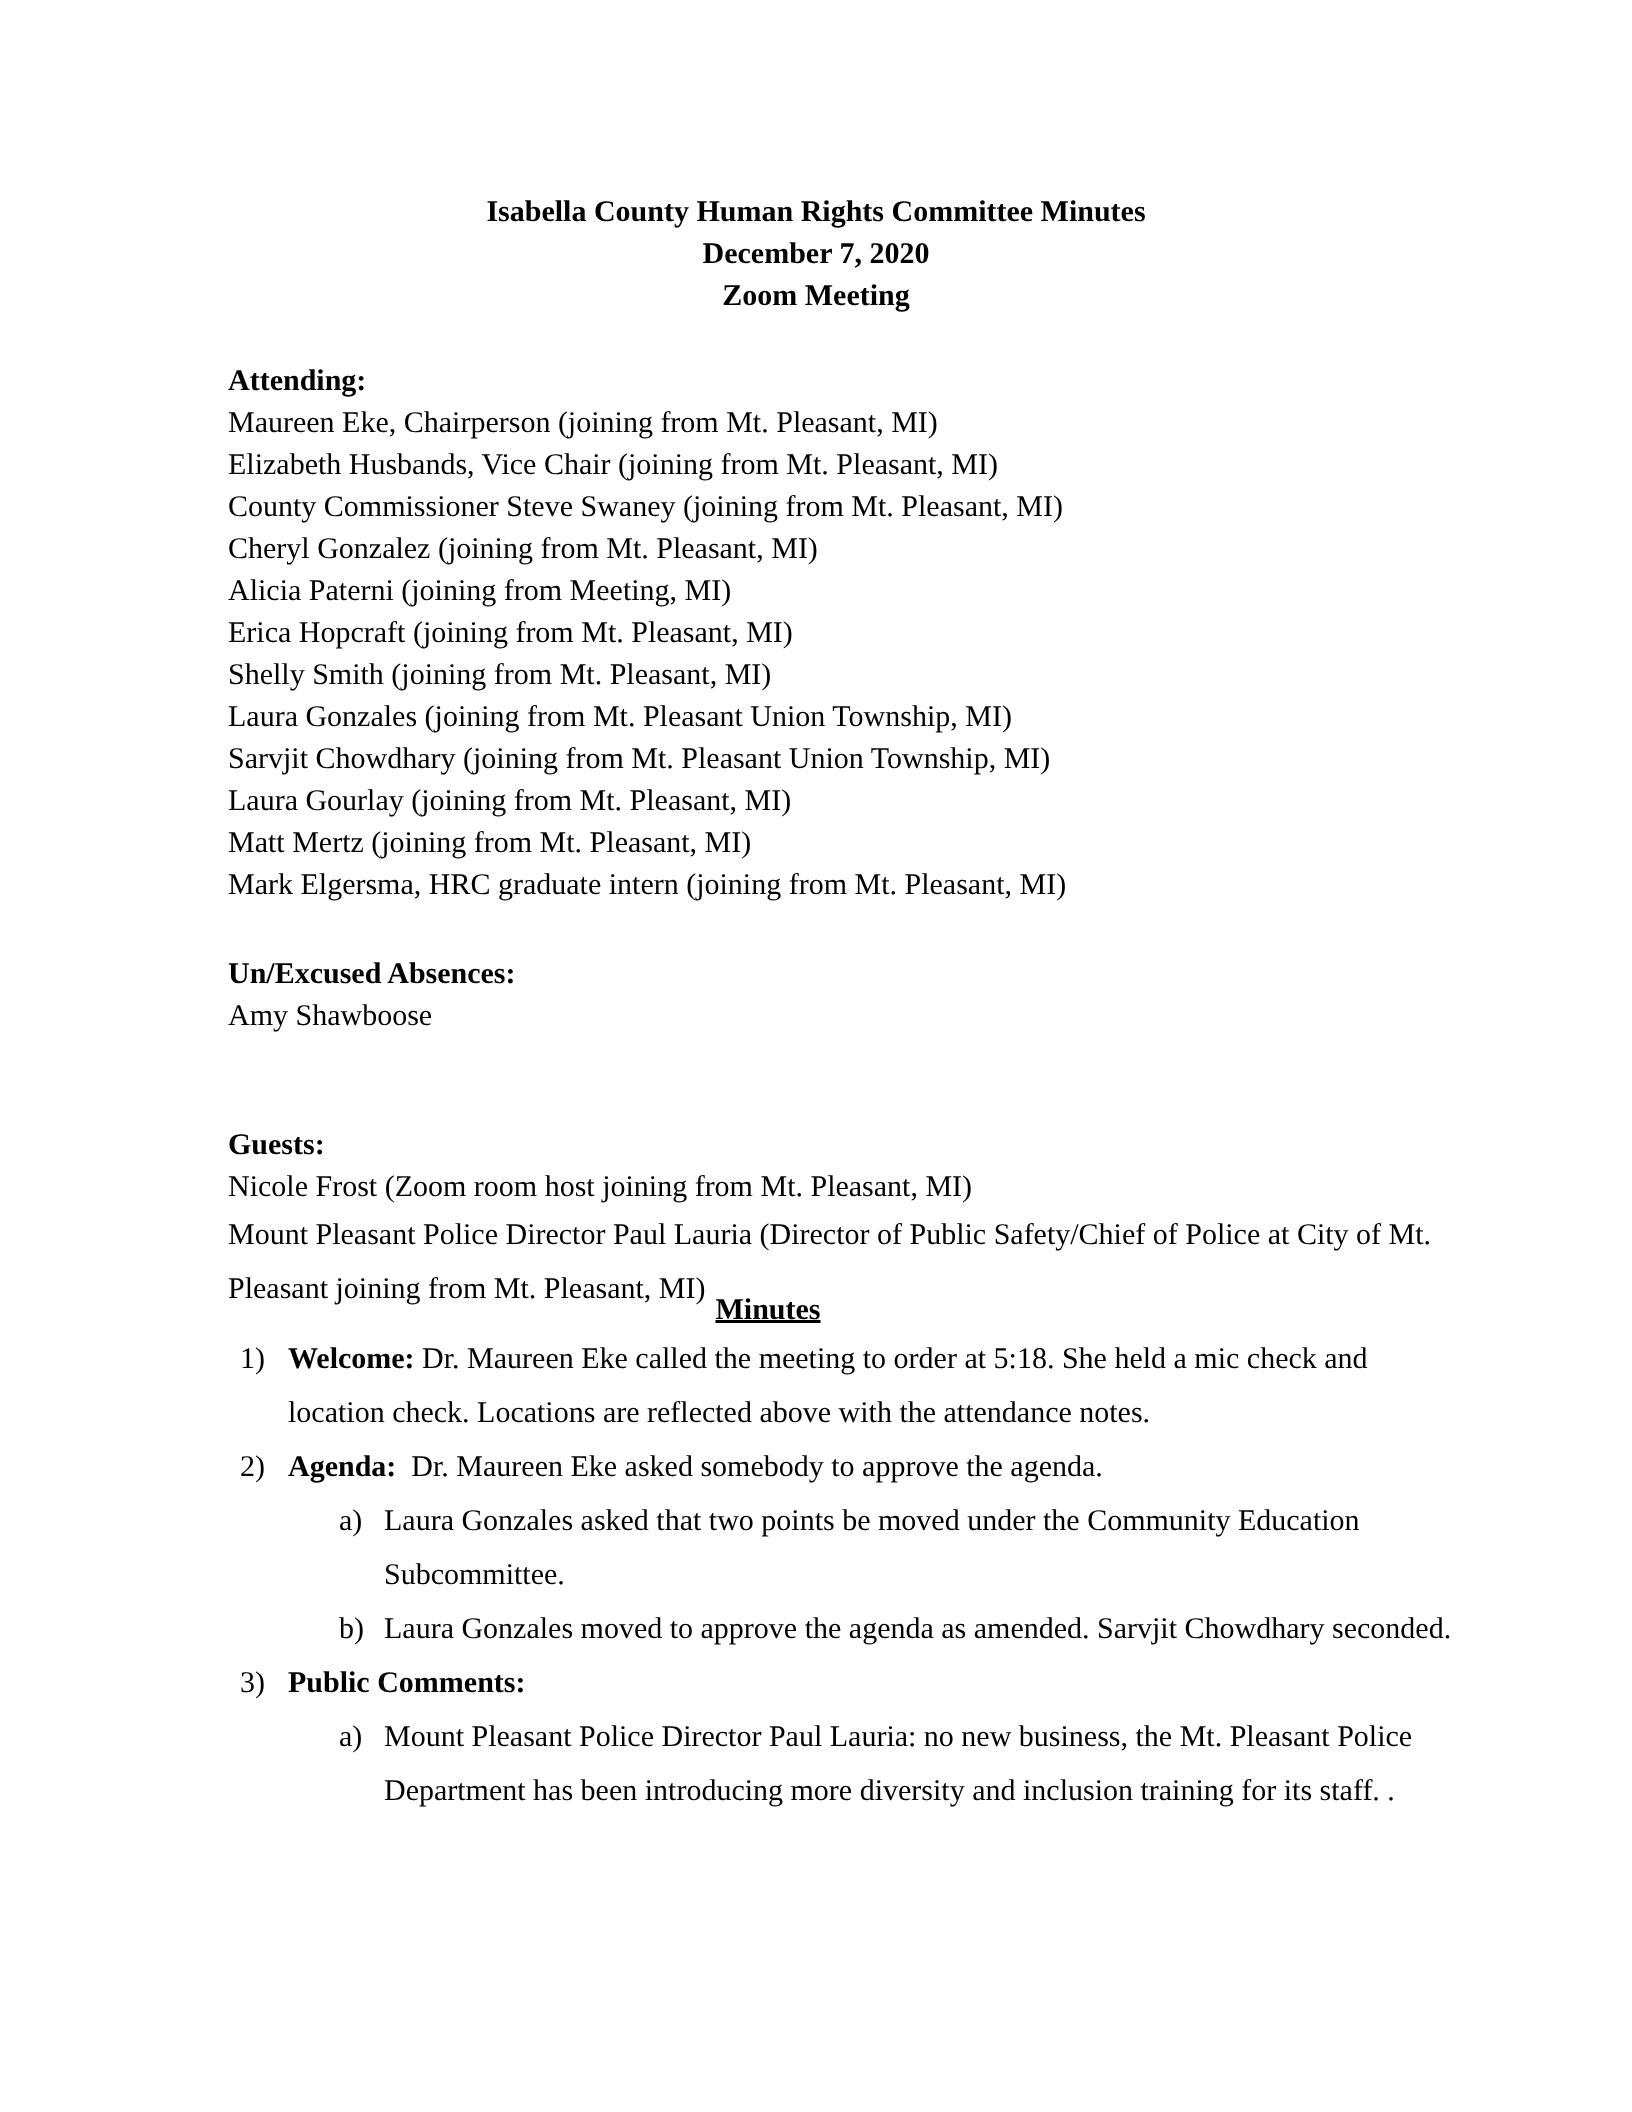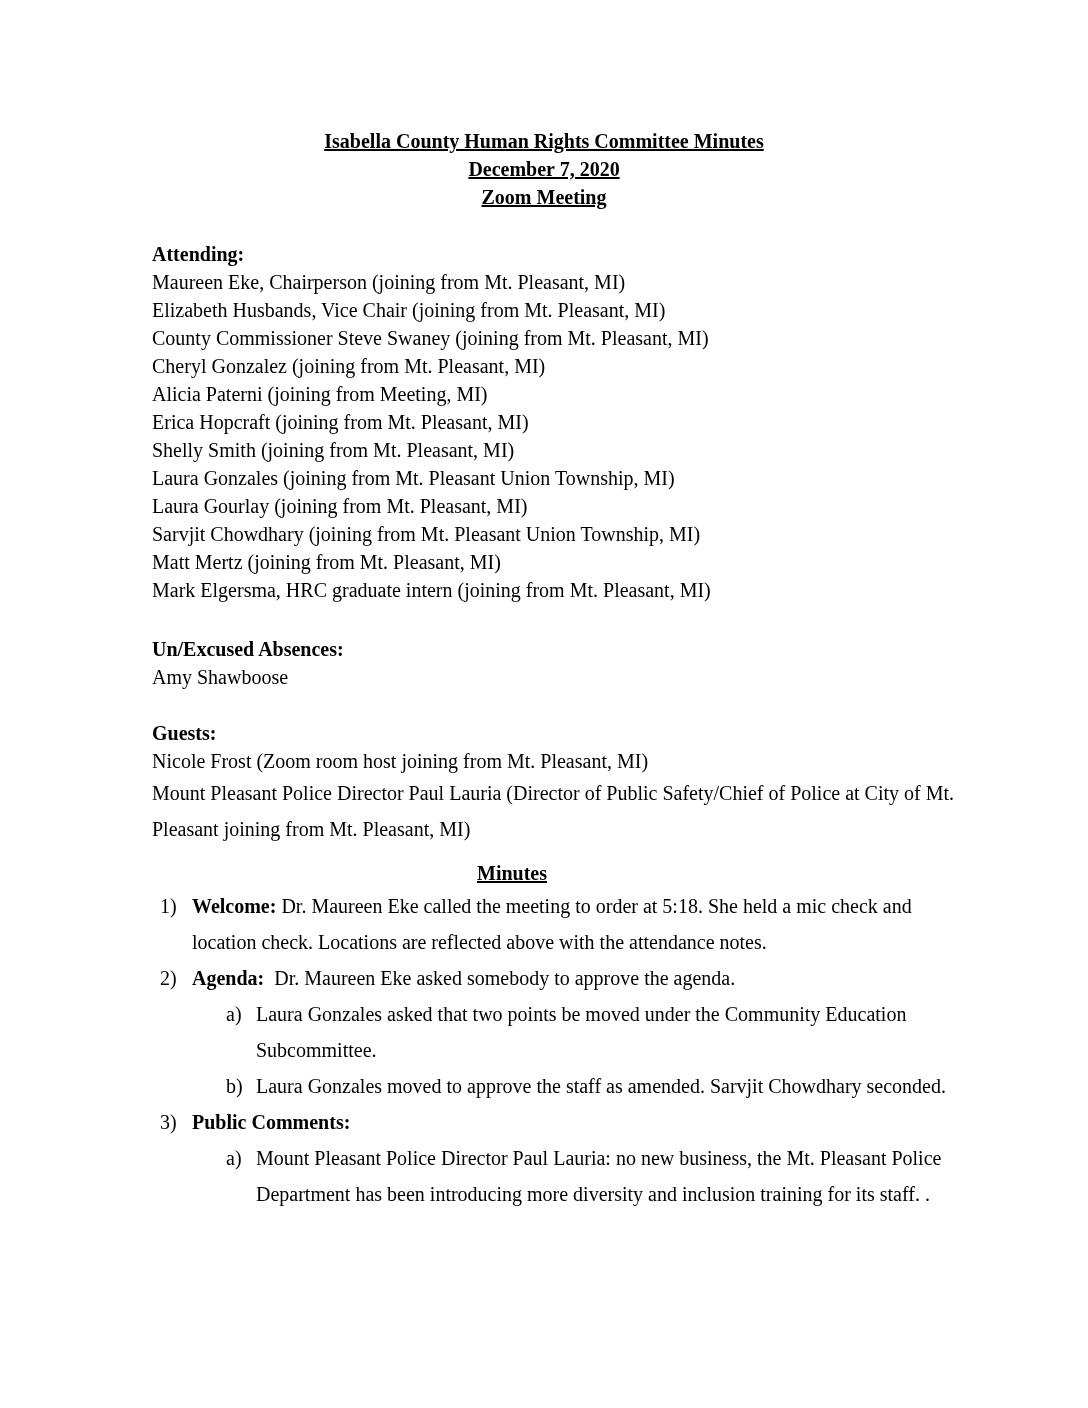--- a/index.html
+++ b/index.html
@@ -2,29 +2,29 @@
 <html><head>
   <meta charset="utf-8">
   <style>
     html, body { margin: 0; padding: 0; background: #ffffff; }
     body {
       width: 1088px; height: 1408px; position: relative; overflow: hidden;
       font-family: "Liberation Serif", "DejaVu Serif", serif;
       color: #000; font-size: 20px; line-height: 28px;
     }
     .page { position: absolute; left: 0; top: 0; width: 1088px; height: 1408px; }
-    .title-block { position: absolute; top: 127px; left: 0; width: 1088px; text-align: center; font-weight: bold; text-decoration: underline; }
+    .title-block { position: absolute; top: 127px; left: 0; width: 1088px; text-align: center; font-weight: bold; }
     .title-block div { height: 28px; line-height: 28px; }
     .section { position: absolute; left: 128px; width: 840px; margin-left: 24px; }
     .heading { font-weight: bold; height: 28px; }
     .line { height: 28px; white-space: nowrap; }
     .wrap { white-space: normal; }
     #attending { top: 240px; }
     #absences { top: 635px; }
-    #guests { top: 719px; }
+    #guests { top: 749px; }
     .minutes-heading { position: absolute; top: 859px; left: 0; width: 1024px; text-align: center; font-weight: bold; text-decoration: underline; }
     .list { position: absolute; top: 888px; left: 128px; width: 840px; }
     .item { position: relative; padding-left: 64px; }
     .item .num { position: absolute; left: 32px; top: 0; }
     .item .lbl { font-weight: bold; }
     .subitem { position: relative; padding-left: 128px; }
     .subitem .num { position: absolute; left: 98px; top: 0; }
     .text-block { line-height: 36px; }
   </style>
 </head>
@@ -41,22 +41,22 @@
   <div class="section" id="attending">
     <div class="heading">Attending:</div>
     <div class="line">Maureen Eke, Chairperson (joining from Mt. Pleasant, MI)</div>
     <div class="line">Elizabeth Husbands, Vice Chair (joining from Mt. Pleasant, MI)</div>
     <div class="line">County Commissioner Steve Swaney (joining from Mt. Pleasant, MI)</div>
     <div class="line">Cheryl Gonzalez (joining from Mt. Pleasant, MI)</div>
     <div class="line">Alicia Paterni (joining from Meeting, MI)</div>
     <div class="line">Erica Hopcraft (joining from Mt. Pleasant, MI)</div>
     <div class="line">Shelly Smith (joining from Mt. Pleasant, MI)</div>
     <div class="line">Laura Gonzales (joining from Mt. Pleasant Union Township, MI)</div>
+    <div class="line">Sarvjit Chowdhary (joining from Mt. Pleasant Union Township, MI)</div>
     <div class="line">Laura Gourlay (joining from Mt. Pleasant, MI)</div>
-    <div class="line">Sarvjit Chowdhary (joining from Mt. Pleasant Union Township, MI)</div>
     <div class="line">Matt Mertz (joining from Mt. Pleasant, MI)</div>
     <div class="line">Mark Elgersma, HRC graduate intern (joining from Mt. Pleasant, MI)</div>
   </div>
 
   <div class="section" id="absences">
     <div class="heading">Un/Excused Absences:</div>
     <div class="line">Amy Shawboose</div>
   </div>
 
   <div class="section" id="guests">
@@ -76,21 +76,21 @@
     <div class="item text-block">
       <span class="num">2)</span>
       <span class="lbl">Agenda:</span><span style="white-space: pre;">  Dr. Maureen Eke asked somebody to approve the agenda.</span>
     </div>
     <div class="subitem text-block">
       <span class="num">a)</span>
       <span>Laura Gonzales asked that two points be moved under the Community Education Subcommittee.</span>
     </div>
     <div class="subitem text-block">
       <span class="num">b)</span>
-      <span>Laura Gonzales moved to approve the staff as amended. Sarvjit Chowdhary seconded.</span>
+      <span>Laura Gonzales moved to approve the agenda as amended. Sarvjit Chowdhary seconded.</span>
     </div>
 
     <div class="item text-block">
       <span class="num">3)</span>
       <span class="lbl">Public Comments:</span>
     </div>
     <div class="subitem text-block">
       <span class="num">a)</span>
       <span>Mount Pleasant Police Director Paul Lauria: no new business, the Mt. Pleasant Police Department has been introducing more diversity and inclusion training for its staff. .</span>
     </div>

